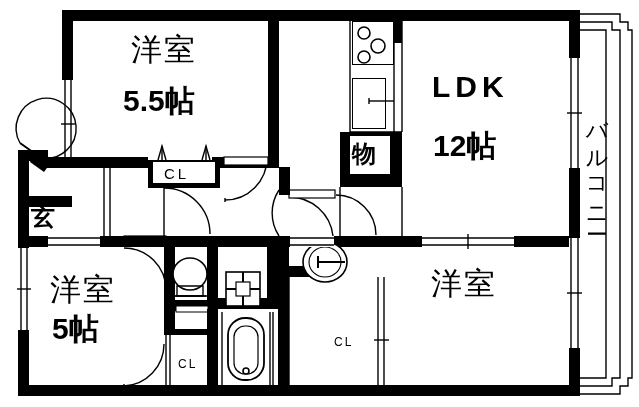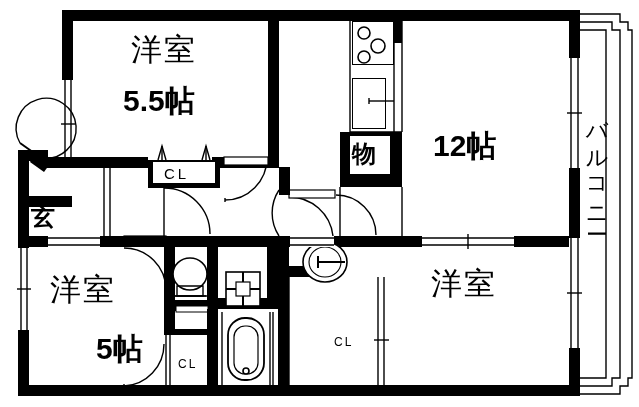--- a/index.html
+++ b/index.html
@@ -137,20 +137,21 @@
     <line class="ln" x1="350" y1="21" x2="350" y2="132"></line>
   </svg>
 
   <div class="wall" style="left:340px;top:132px;width:62px;height:55px;"></div>
   <div class="room" style="left:350px;top:136px;width:40px;height:38px;"></div>
   <div class="label lbl-kanji" style="left:352px;top:142px;">物</div>
   <svg style="left:0;top:0;width:639px;height:407px;">
     <line class="ln" x1="350" y1="179" x2="390" y2="179"></line>
   </svg>
 
+  <div class="label lbl-ldk" style="left:432px;top:72px;">LDK</div>
   <div class="label lbl-size" style="left:433px;top:131px;text-align:right;">12帖</div>
 
   <div class="wall" style="left:279px;top:236px;width:290px;height:11px;"></div>
 
   <svg style="left:0;top:0;width:639px;height:407px;">
     <rect x="422" y="236" width="92" height="11" fill="#fff" stroke="none"></rect>
     <line class="ln" x1="422" y1="238" x2="514" y2="238"></line>
     <line class="ln" x1="422" y1="245" x2="514" y2="245"></line>
     <line class="ln" x1="468" y1="234" x2="468" y2="249"></line>
   </svg>
@@ -194,21 +195,21 @@
 
   <div class="wall" style="left:164px;top:329px;width:54px;height:6px;"></div>
   <div class="label lbl-cl-sm" style="left:178px;top:358px;">CL</div>
   <svg style="left:0;top:0;width:639px;height:407px;">
     <line class="ln" x1="170" y1="335" x2="170" y2="386"></line>
     <line class="ln" x1="166" y1="335" x2="166" y2="386"></line>
     <line class="ln" x1="213" y1="335" x2="213" y2="386"></line>
   </svg>
 
   <div class="label lbl-room" style="left:50px;top:274px;">洋室</div>
-  <div class="label lbl-size" style="left:52px;top:334px;margin-left:44px;">5帖</div>
+  <div class="label lbl-size" style="left:52px;top:314px;">5帖</div>
 
   <svg style="left:0;top:0;width:639px;height:407px;">
     <path class="arc" d="M124 248 A 42 42 0 0 1 166 290"></path>
     <rect x="124" y="236" width="42" height="8" fill="#fff" stroke="#000" stroke-width="1.2"></rect>
   </svg>
 
   <svg style="left:0;top:0;width:639px;height:407px;">
     <path class="arc" d="M124 386 A 42 42 0 0 0 164 344"></path>
     <line class="ln" x1="124" y1="384" x2="124" y2="388"></line>
   </svg>

